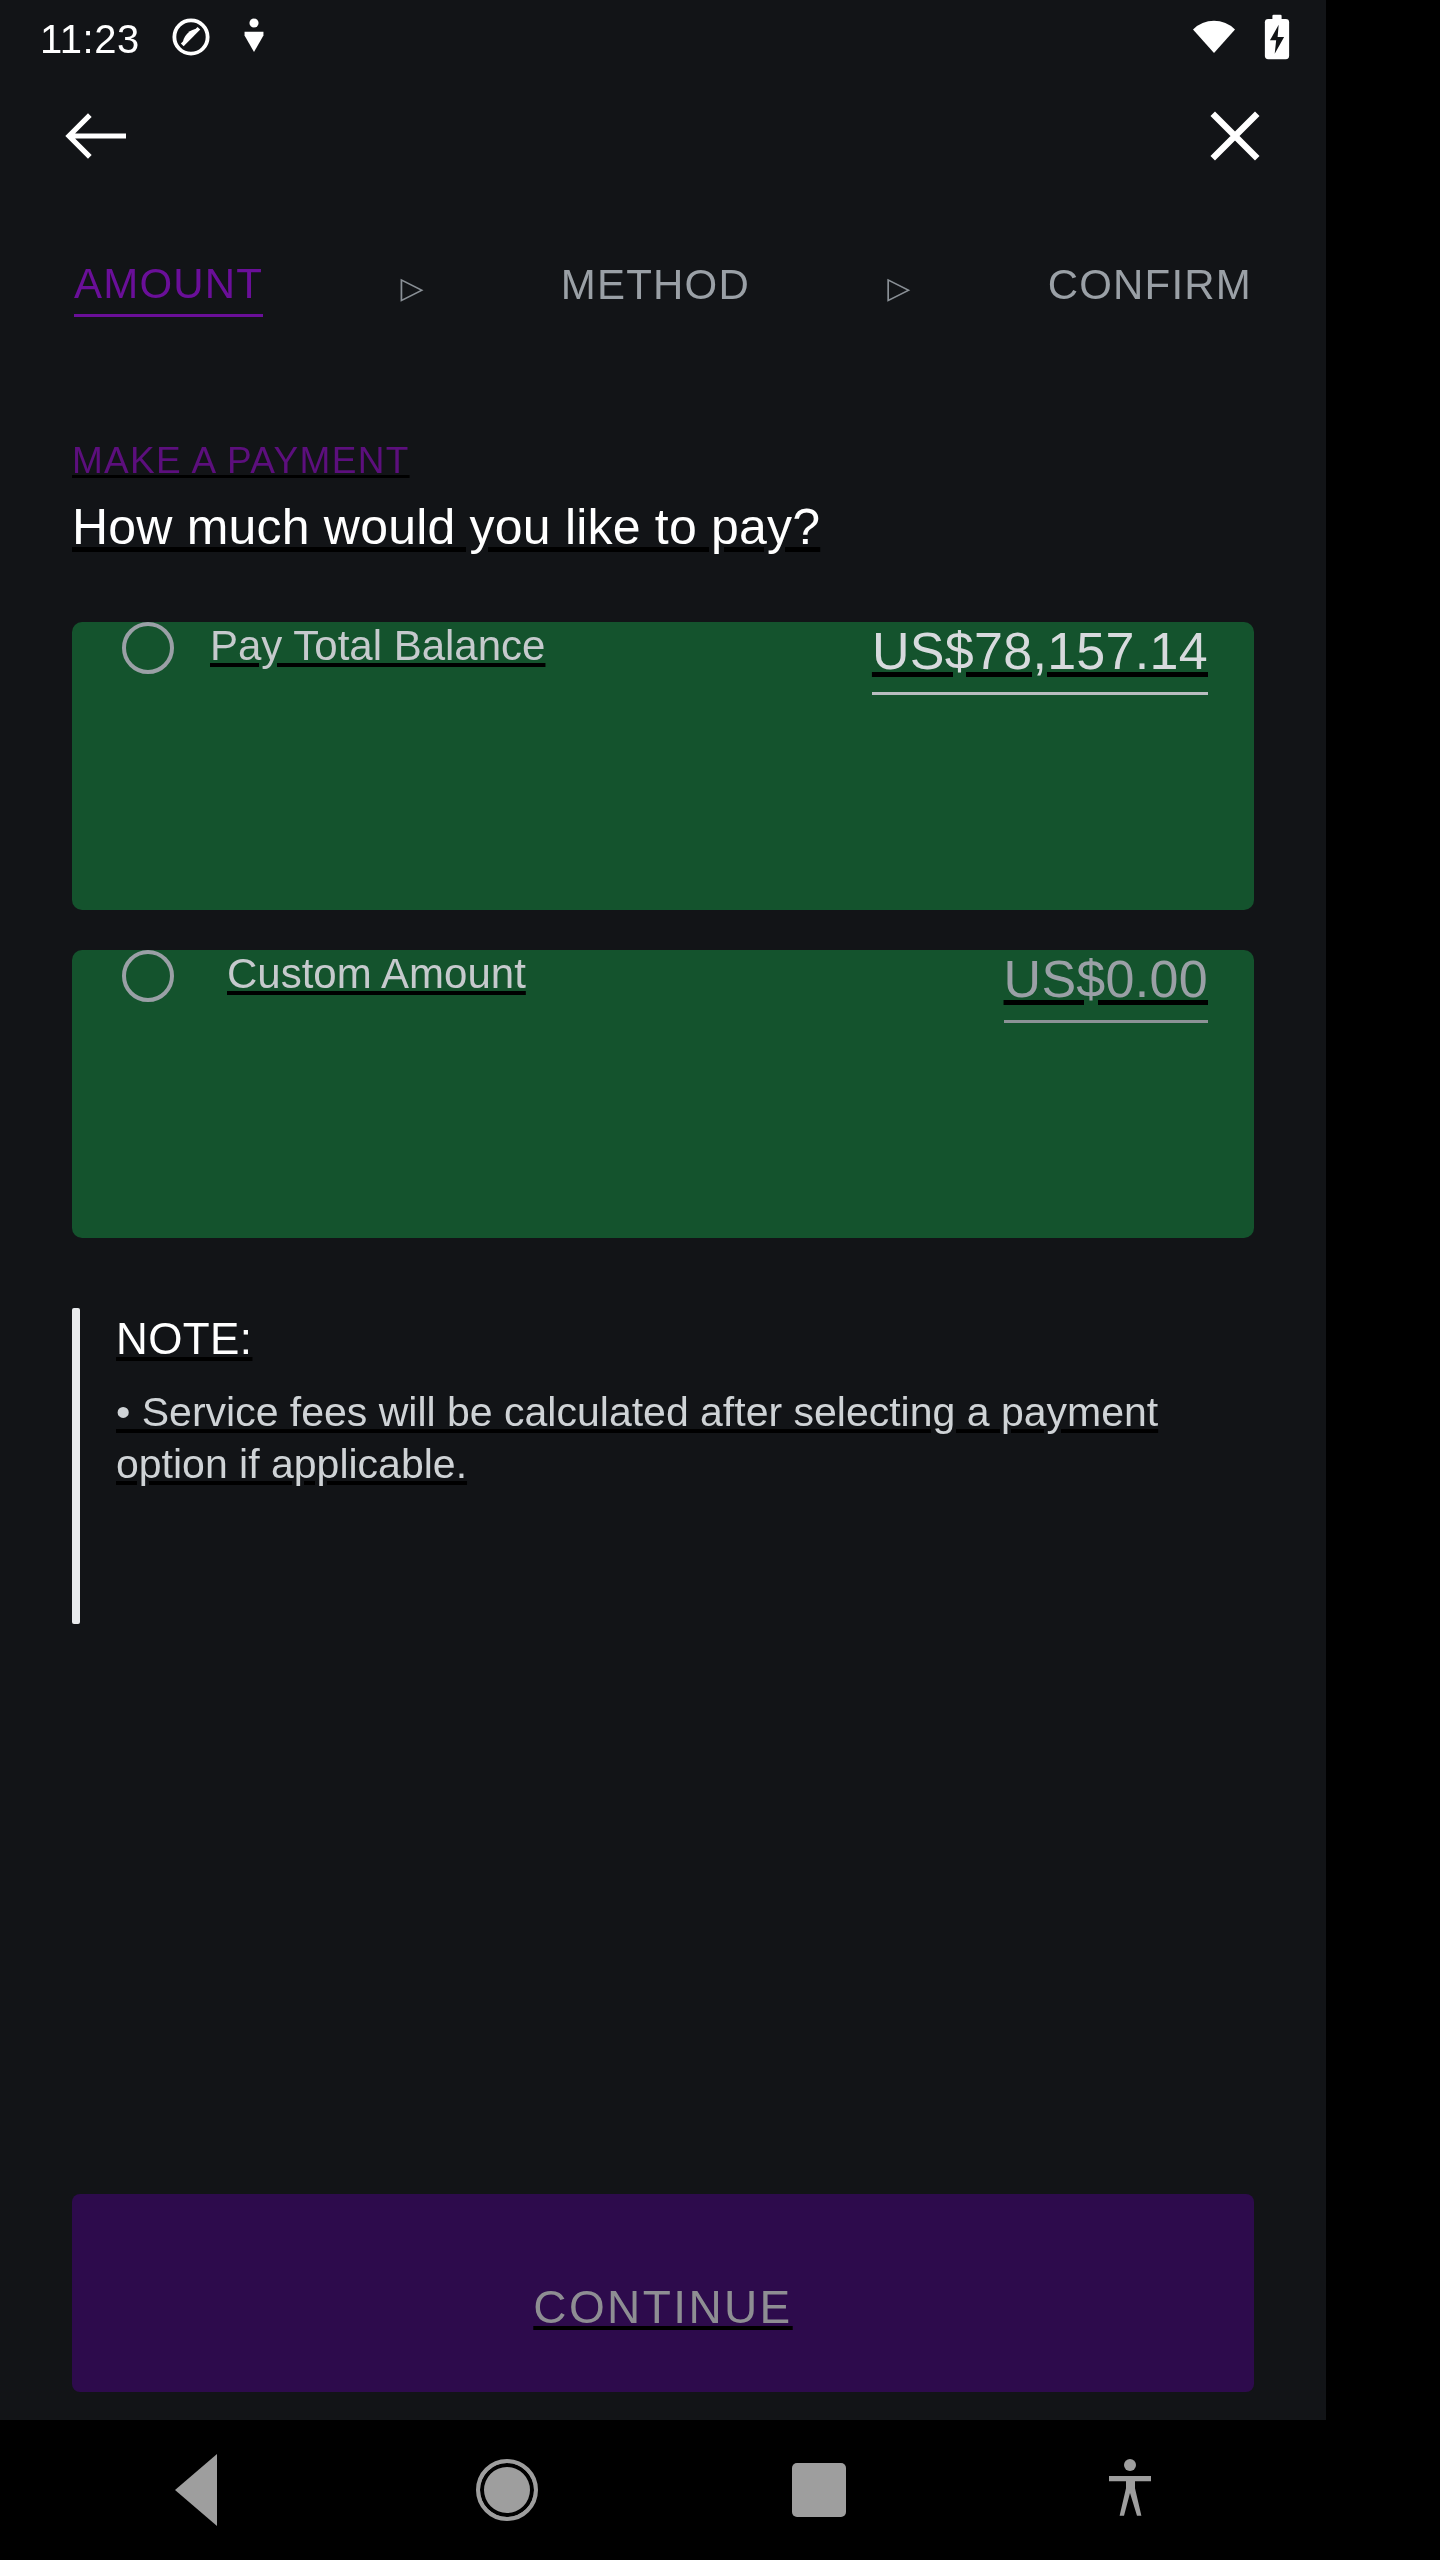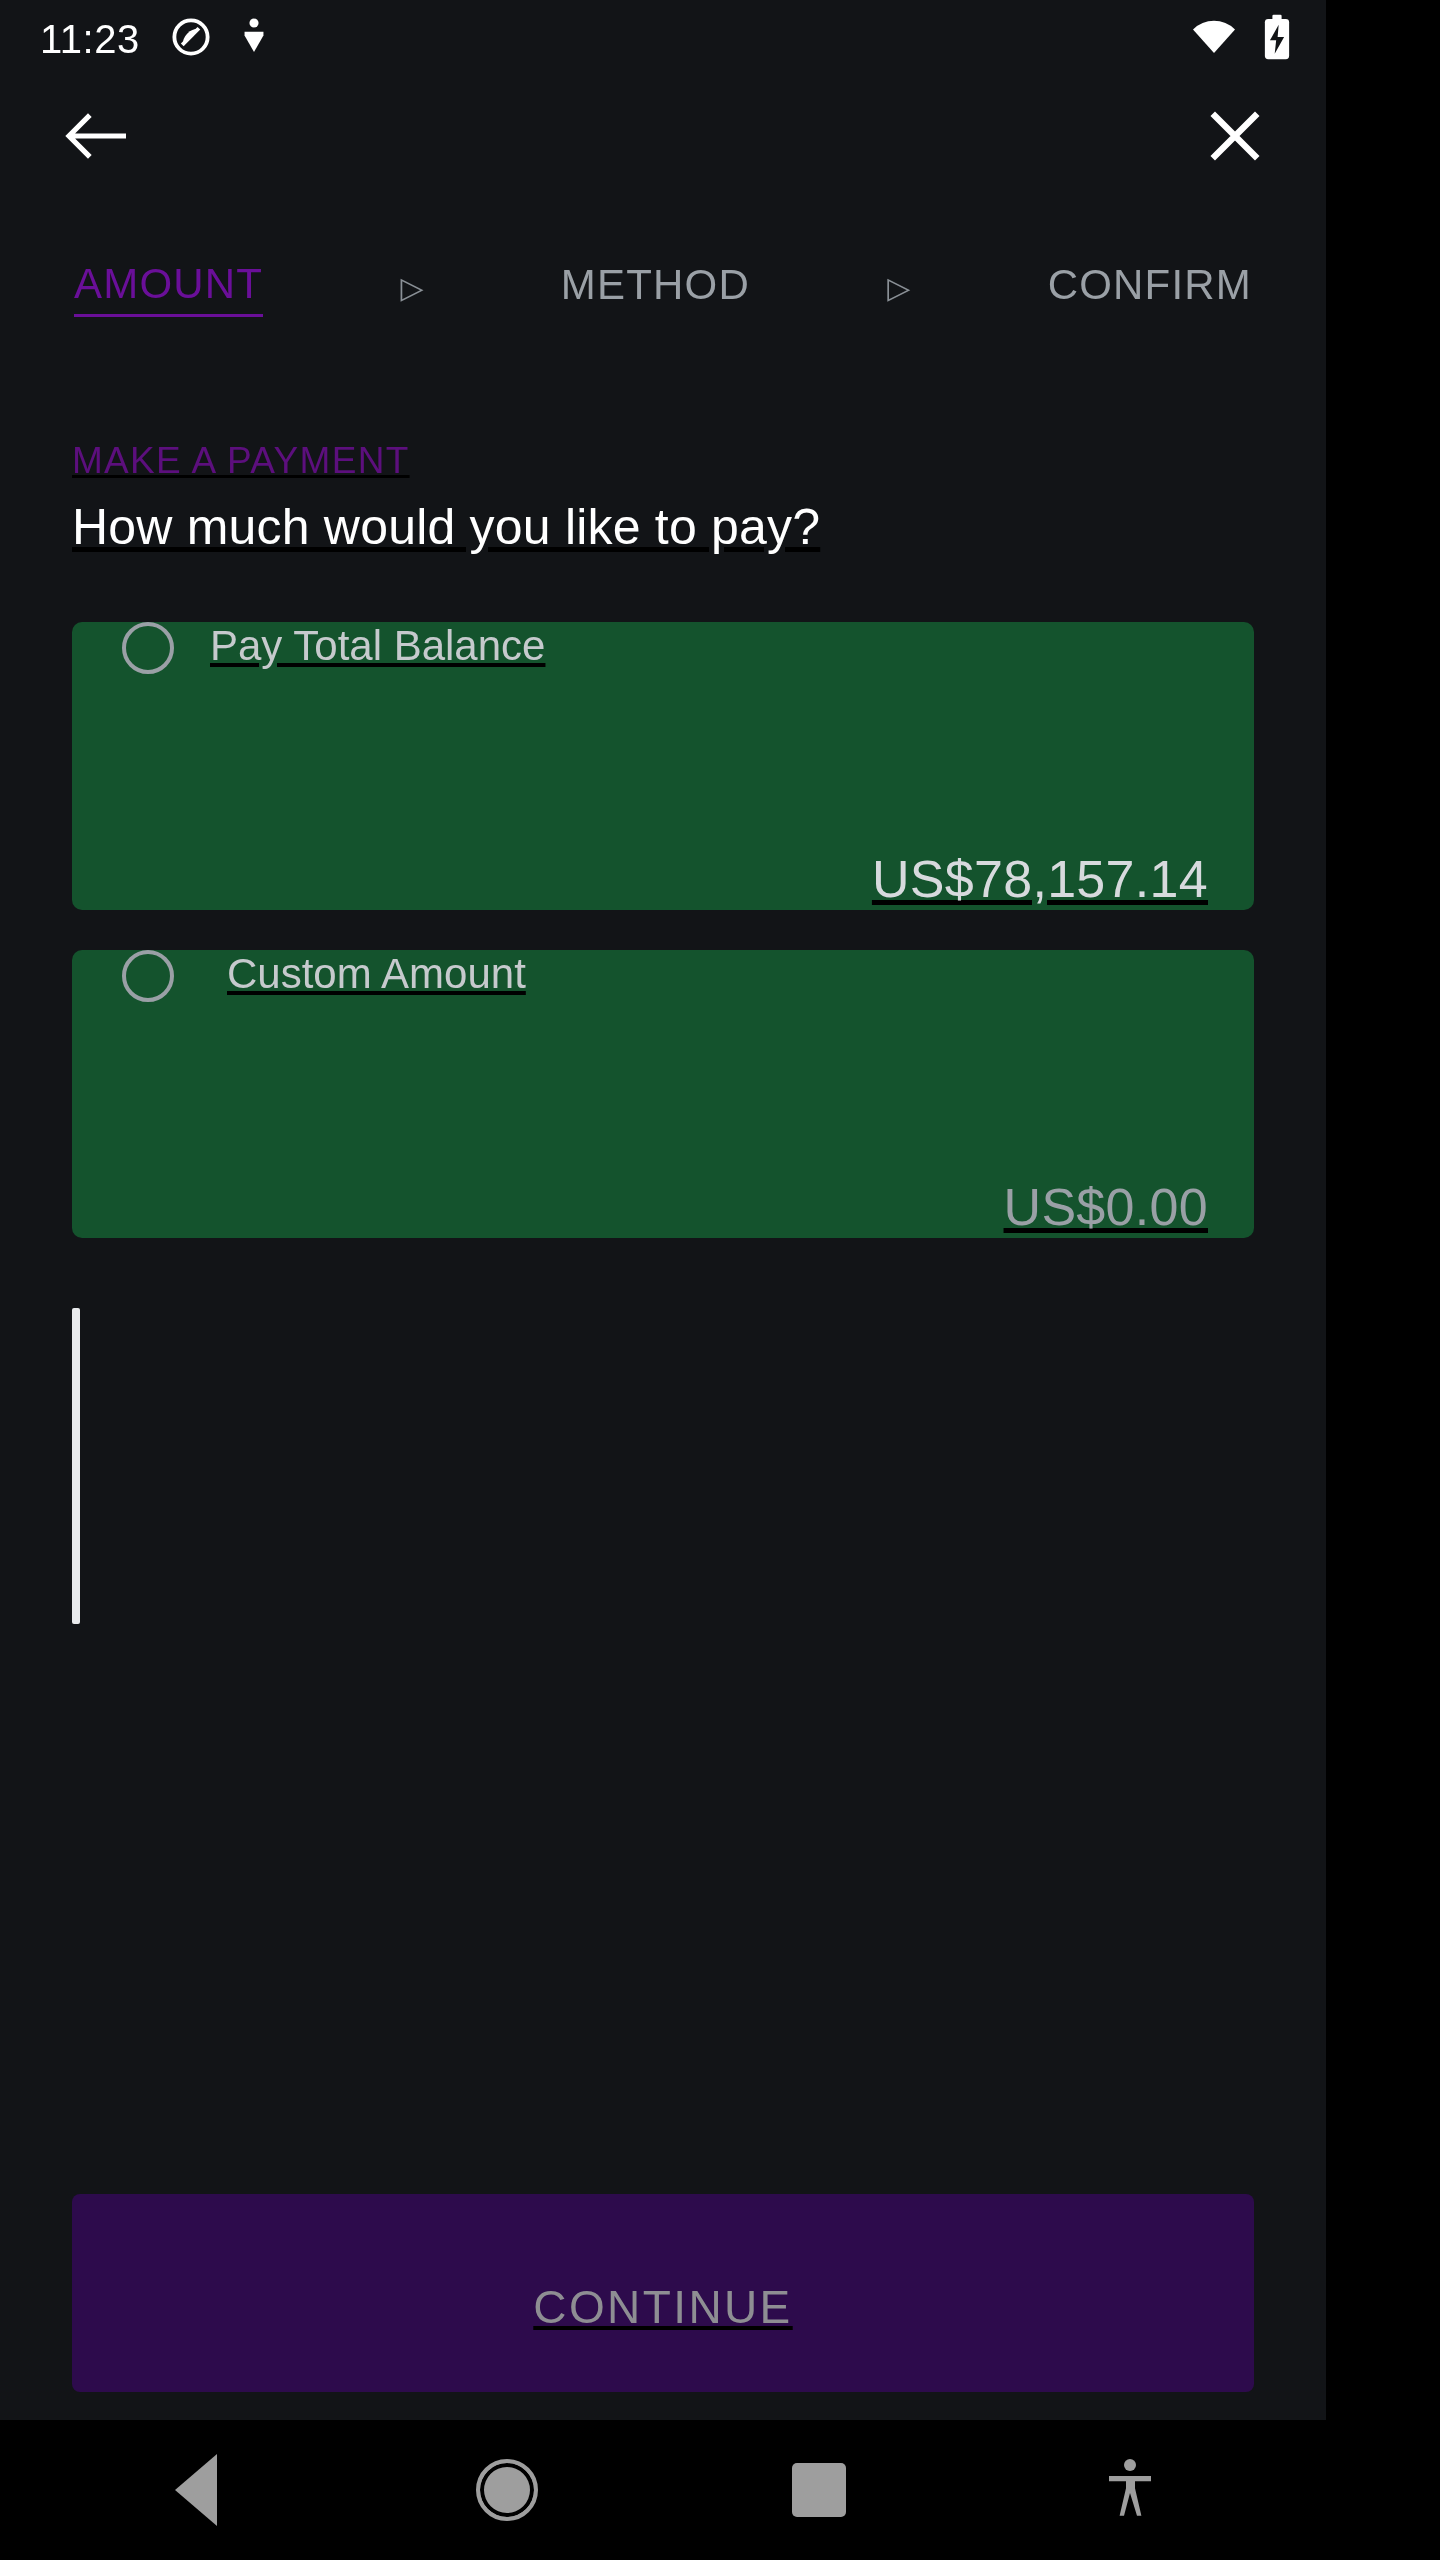--- a/index.html
+++ b/index.html
@@ -124,21 +124,21 @@
     background:transparent;
   }
   .card-label {
     font-size:42px;
     margin-left:36px;
     color:#c6cacd;
     white-space:nowrap;
   }
   .card-value-wrap {
     margin-left:auto;
-    display:flex; align-items:flex-end;
+    display:flex; flex-direction:column; align-items:flex-end;
   }
   .card-value {
     font-size:52px;
     color:#d7dadd;
     letter-spacing:0.3px;
     line-height:1.15;
     white-space:nowrap;
   }
   .card-value.muted { color:#9aa0a6; }
   .value-underline {
@@ -319,20 +319,24 @@
         <span class="card-value-wrap">
           <span class="card-value muted">US$0.00</span>
           <span class="value-underline muted"></span>
         </span>
       </div>
 
     </div>
 
     <div class="note">
       <span class="note-bar"></span>
+      <div class="note-body">
+        <div class="note-title">NOTE:</div>
+        <div class="note-text">• Service fees will be calculated after selecting a payment option if applicable.</div>
+      </div>
     </div>
 
     <div class="cta-area">
       <button class="cta-button">
         <span class="cta-label">CONTINUE</span>
       </button>
     </div>
 
   </div>
 

